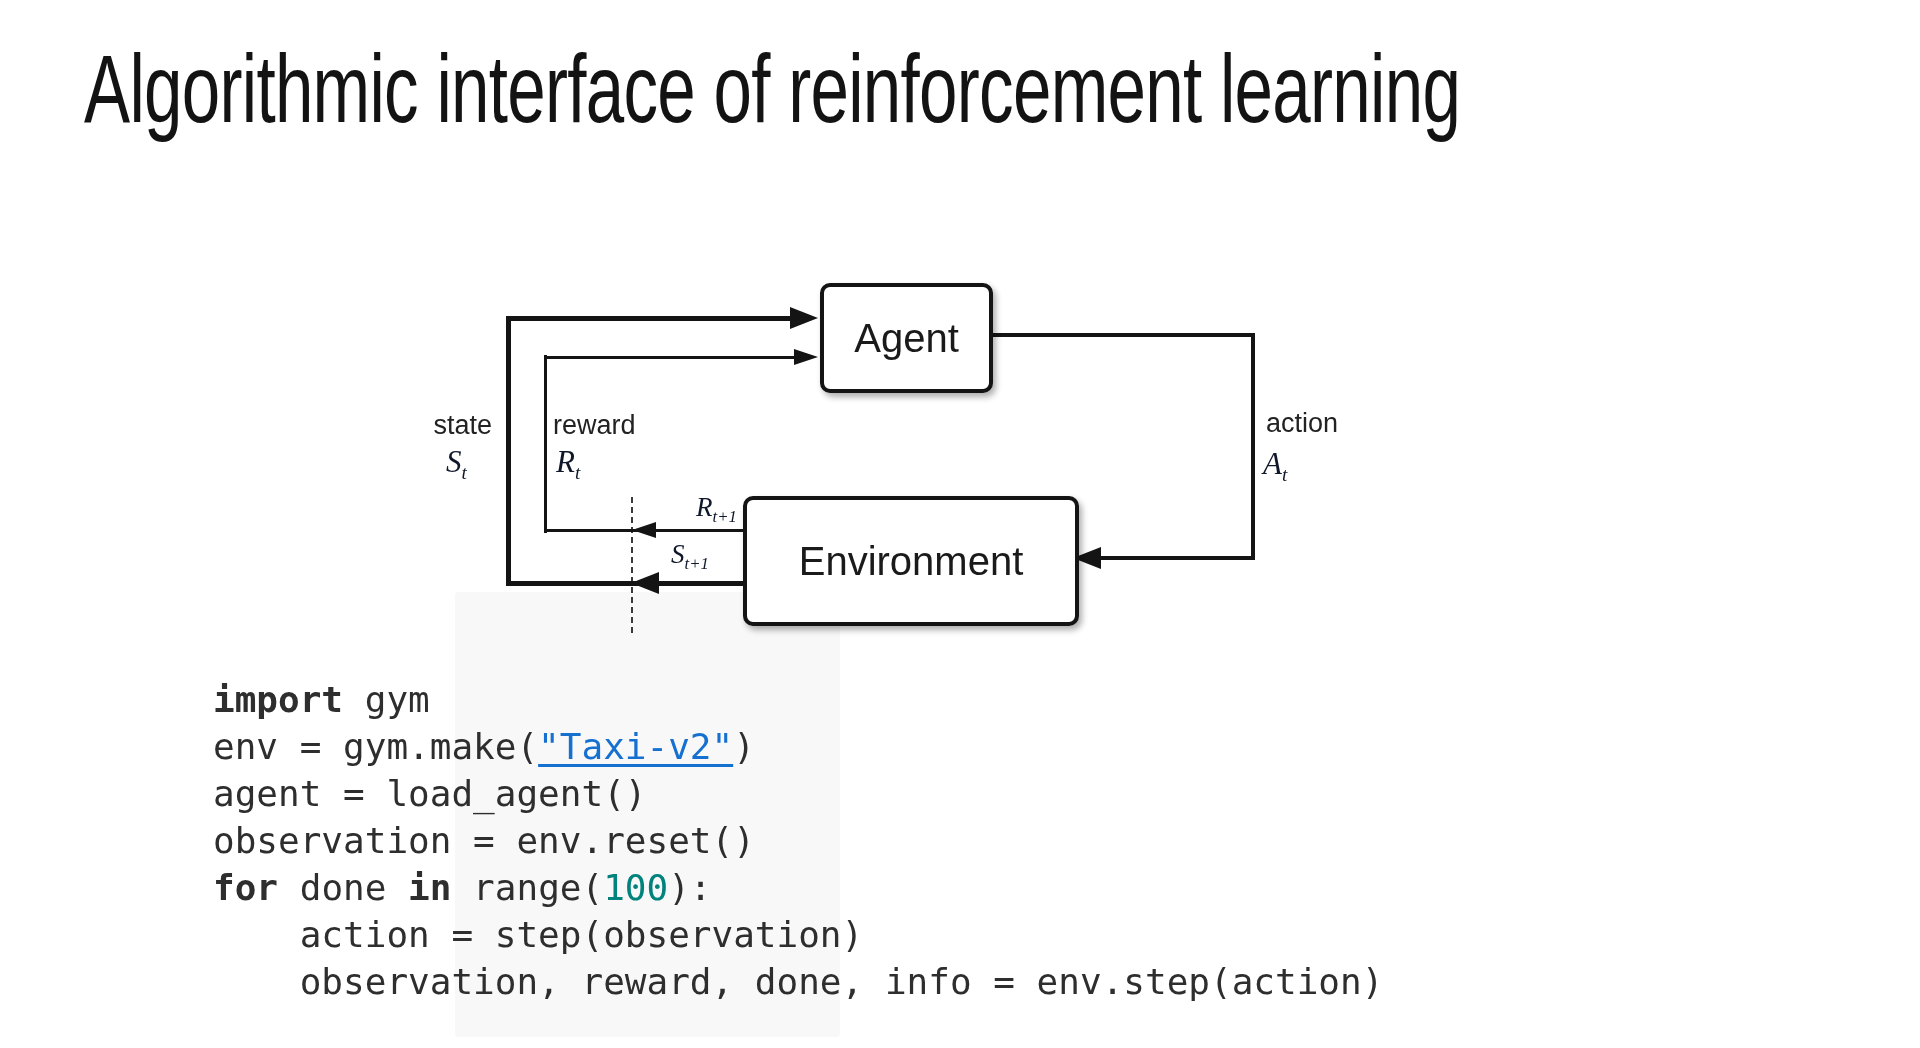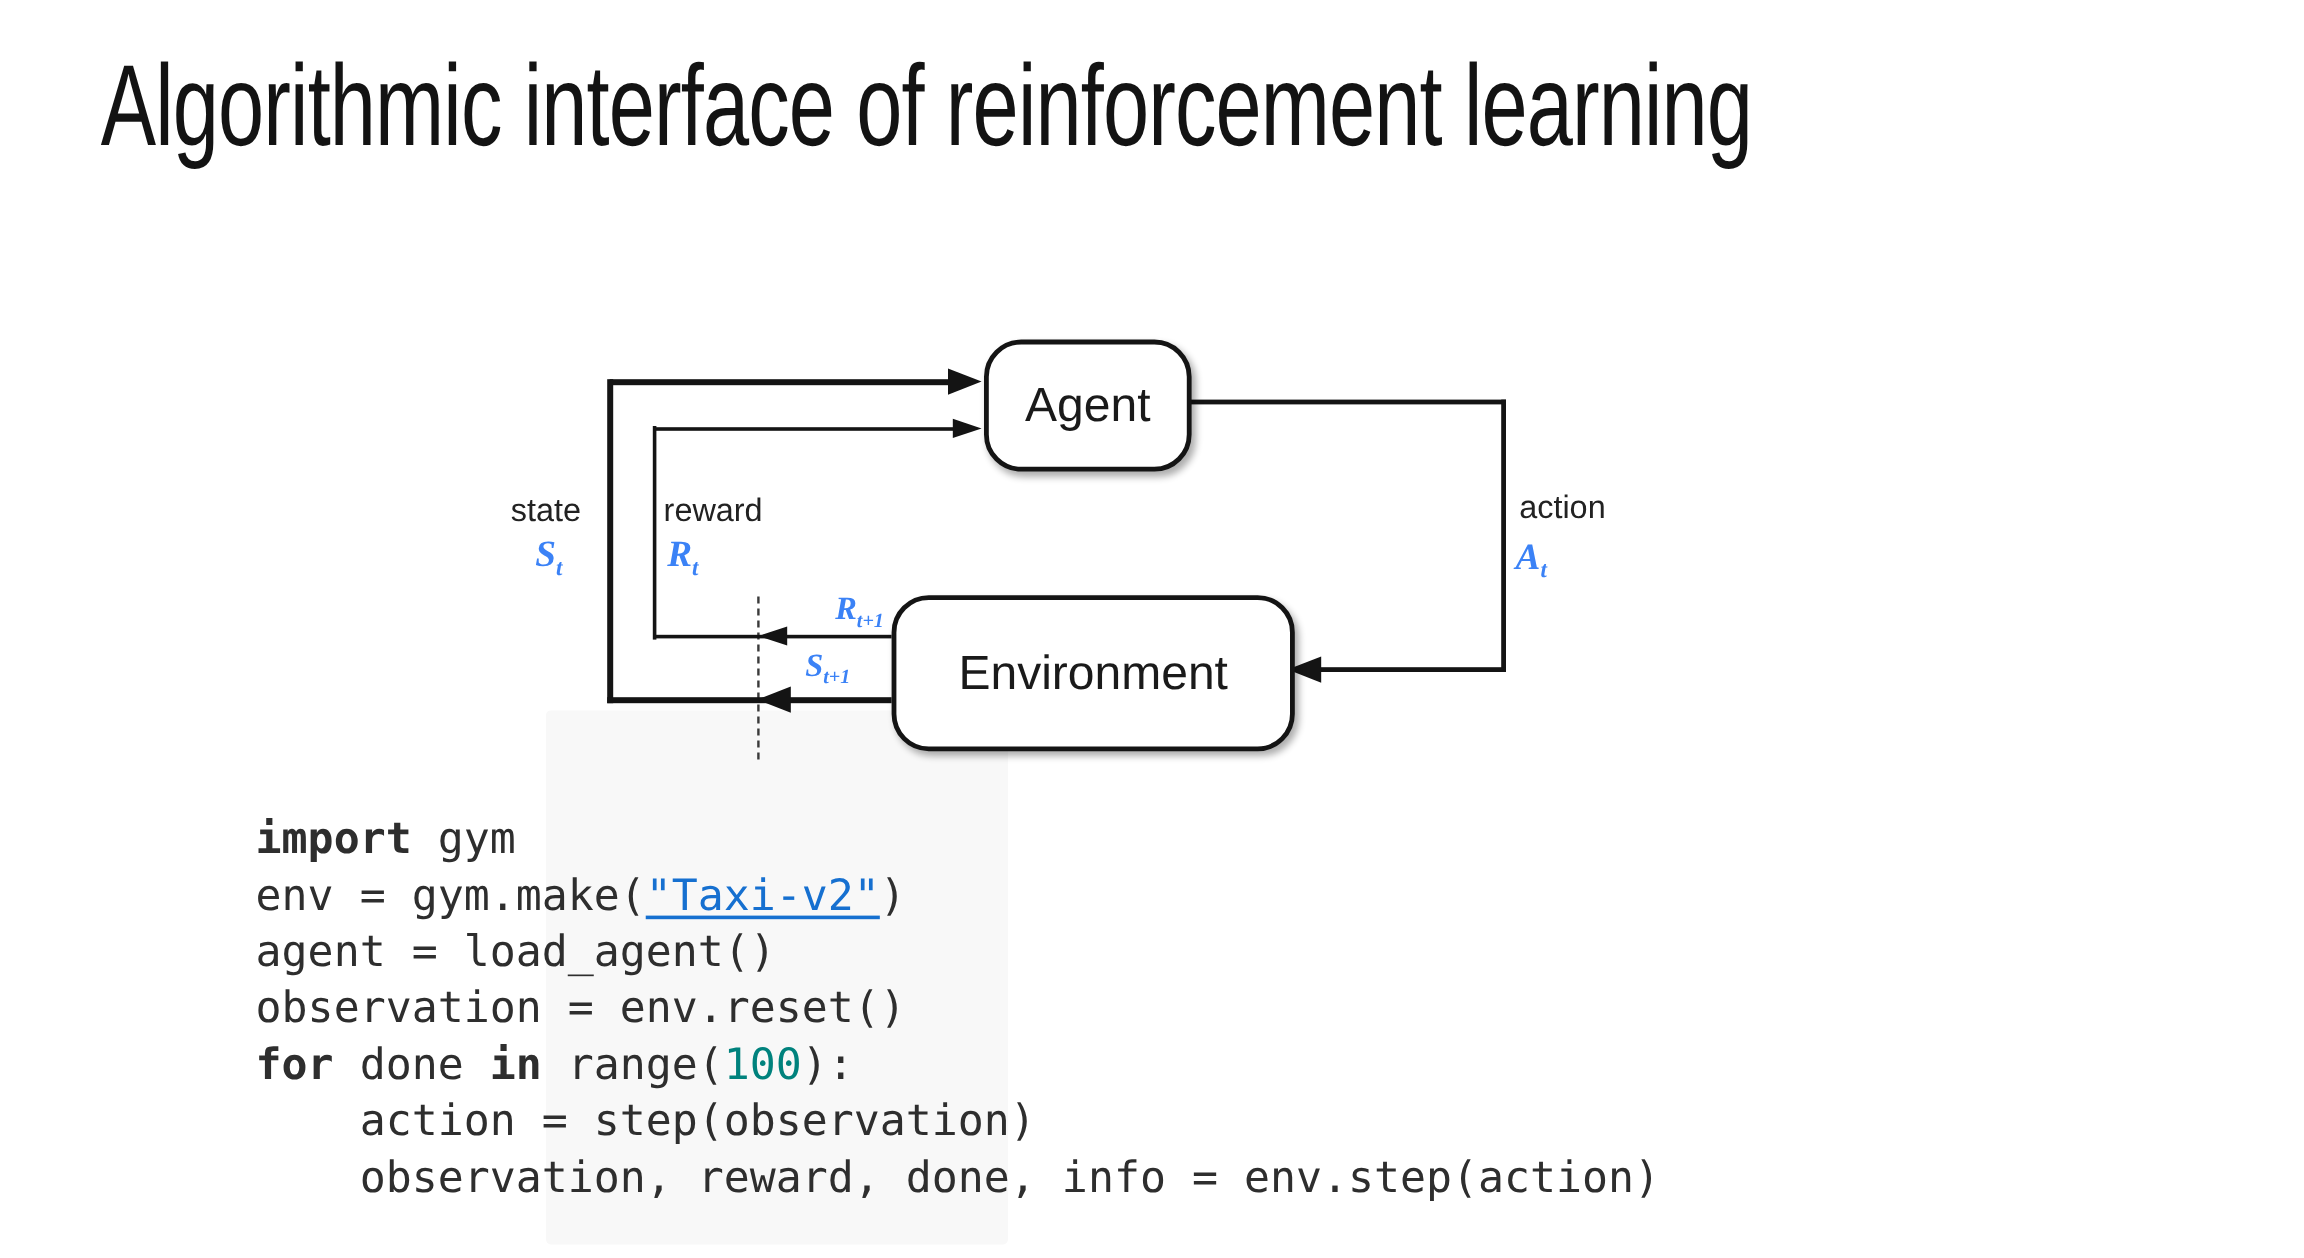--- a/index.html
+++ b/index.html
@@ -16,36 +16,36 @@
   .title{
     position:absolute;left:84px;top:34px;
     font-size:96px;font-weight:400;color:#131313;
     letter-spacing:-1px;white-space:nowrap;
     transform:scaleX(0.72);transform-origin:left top;
   }
 
   
   .box{
     position:absolute;background:#ffffff;
-    border:4px solid var(--ink);border-radius:31px;
+    border:4px solid var(--ink);border-radius:10px;
     box-shadow:3px 4px 6px rgba(0,0,0,0.32);
     display:flex;align-items:center;justify-content:center;
     font-size:40px;color:#1a1a1a;z-index:3;
   }
   .line{position:absolute;background:var(--ink);z-index:2;}
   .dashed{position:absolute;width:0;border-left:2px dashed #3a3a3a;z-index:1;}
   .arr{position:absolute;width:0;height:0;z-index:2;}
   .arr.r-big{border-top:11px solid transparent;border-bottom:11px solid transparent;border-left:28px solid var(--ink);}
   .arr.r-small{border-top:8px solid transparent;border-bottom:8px solid transparent;border-left:24px solid var(--ink);}
   .arr.l-big{border-top:11px solid transparent;border-bottom:11px solid transparent;border-right:28px solid var(--ink);}
   .arr.l-small{border-top:8px solid transparent;border-bottom:8px solid transparent;border-right:24px solid var(--ink);}
 
   .dlabel{position:absolute;font-size:27px;color:#222;z-index:3;white-space:nowrap;}
   .sym{position:absolute;font-family:"Liberation Serif", serif;font-style:italic;
-       font-size:31px;color:#3b82f6;z-index:3;white-space:nowrap;font-weight:bold;}
+       font-size:31px;color:#0f172a;z-index:3;white-space:nowrap;}
   .sym sub{font-size:0.62em;font-style:italic;}
   .sym.small{font-size:27px;}
 
   
   .code-bg{position:absolute;left:455px;top:592px;width:385px;height:445px;
            background:#f8f8f8;border-radius:4px;z-index:0;}
   .code{
     position:absolute;left:213px;top:676px;z-index:4;
     font-family:"DejaVu Sans Mono", monospace;
     font-size:36px;line-height:47px;color:var(--code-text);
@@ -86,21 +86,21 @@
     <div class="line" style="left:545px;top:529px;width:198px;height:3px;"></div>
     <div class="arr l-small" style="left:632px;top:522px;"></div>
 
     <div class="line" style="left:983px;top:333px;width:272px;height:4px;"></div>
     <div class="line" style="left:1251px;top:333px;width:4px;height:227px;"></div>
     <div class="line" style="left:1075px;top:556px;width:180px;height:4px;"></div>
     <div class="arr l-big" style="left:1073px;top:547px;"></div>
 
     <div class="dashed" style="left:631px;top:497px;height:136px;"></div>
 
-    <div class="dlabel" style="left:418px;top:410px;width:74px;text-align:center;">state</div>
+    <div class="dlabel" style="left:418px;top:410px;width:74px;text-align:right;">state</div>
     <div class="sym" style="left:446px;top:444px;"><i>S</i><sub>t</sub></div>
 
     <div class="dlabel" style="left:553px;top:410px;">reward</div>
     <div class="sym" style="left:556px;top:444px;"><i>R</i><sub>t</sub></div>
 
     <div class="dlabel" style="left:1266px;top:408px;text-align:center;">action</div>
     <div class="sym" style="left:1263px;top:446px;"><i>A</i><sub>t</sub></div>
 
     <div class="sym small" style="left:696px;top:492px;"><i>R</i><sub>t+1</sub></div>
     <div class="sym small" style="left:671px;top:539px;"><i>S</i><sub>t+1</sub></div>

